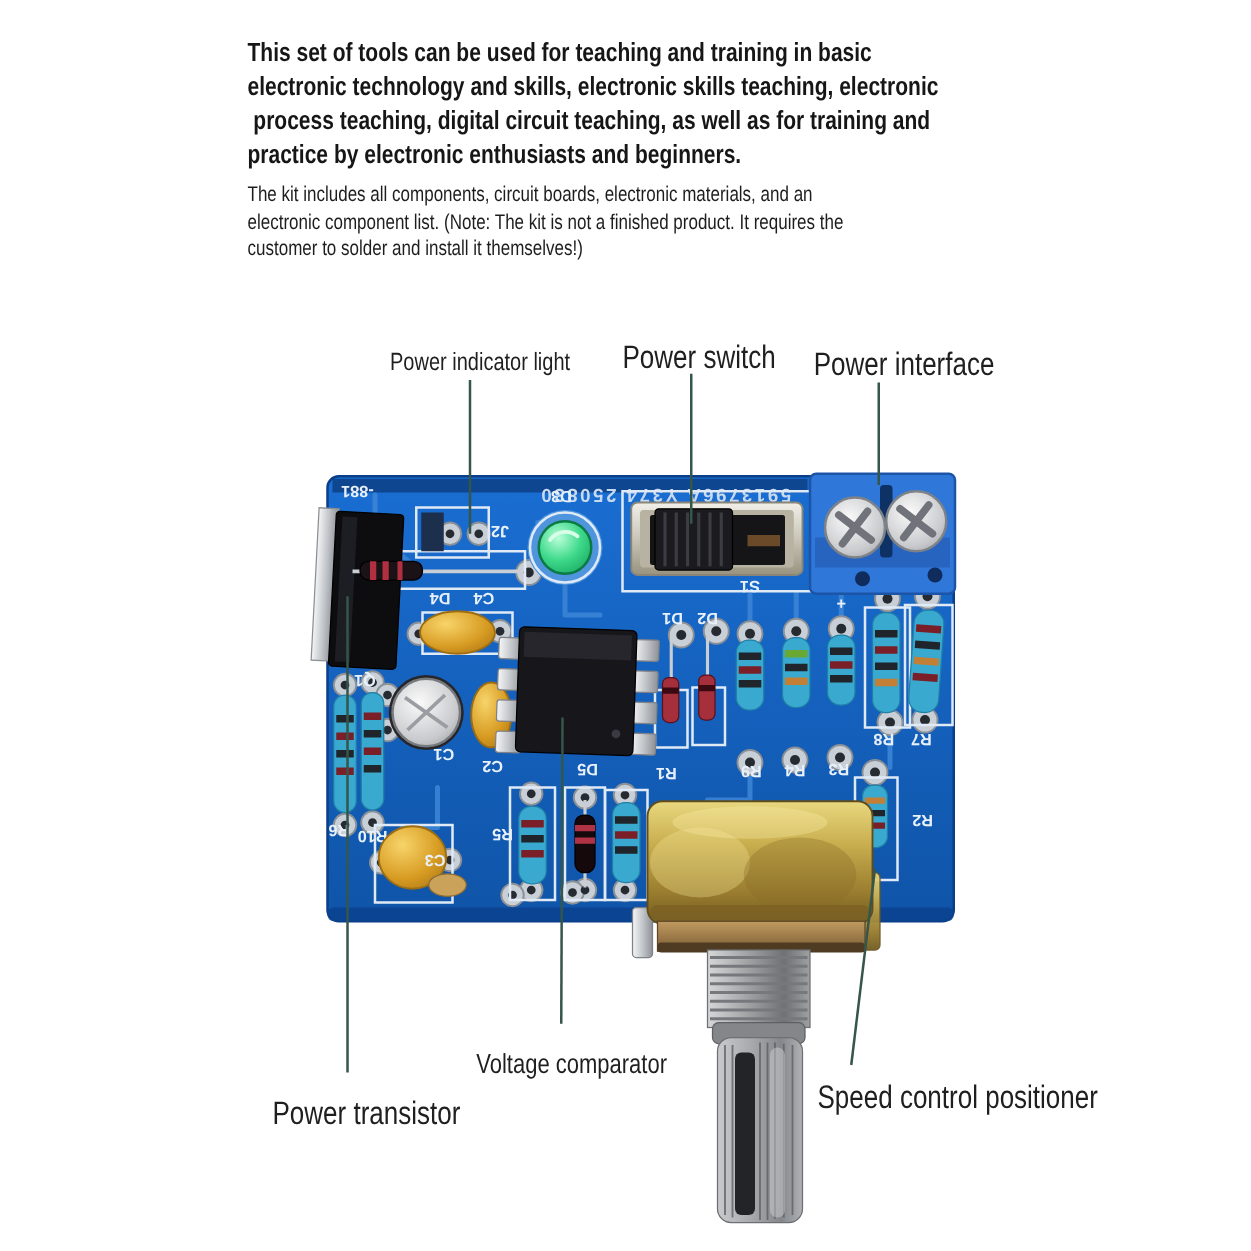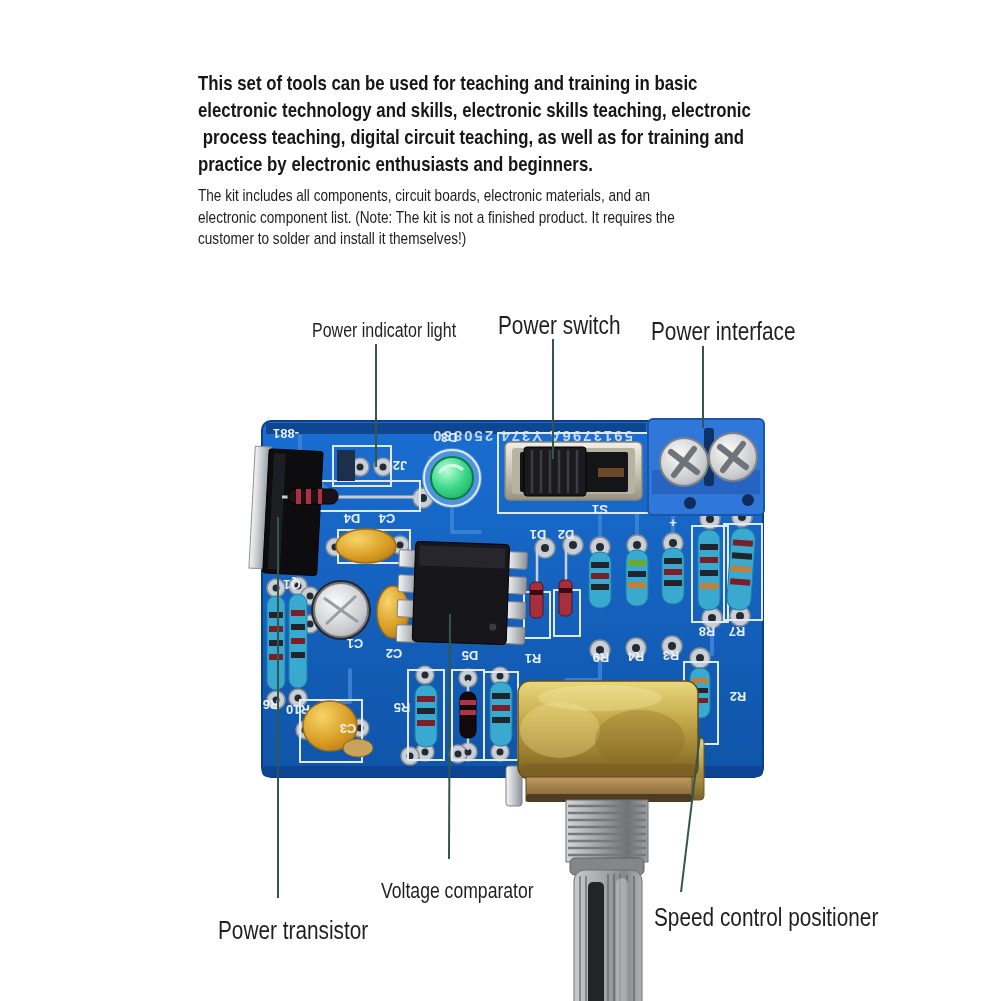--- a/index.html
+++ b/index.html
@@ -1,20 +1,20 @@
 <!DOCTYPE html>
 <html><head>
 <meta charset="utf-8">
 <style>
   html,body{margin:0;padding:0;}
   body{
     width:1001px;height:1001px;position:relative;background:#ffffff;
     font-family:"Liberation Sans",sans-serif;overflow:hidden;
   }
-  .stage{position:absolute;inset:0;margin-top:40px;}
+  .stage{position:absolute;inset:0;}
   .para{position:absolute;color:#161616;transform:scaleX(0.8);transform-origin:left top;}
   .para .ln{white-space:pre;}
   .p1{left:198px;top:29px;font-size:21px;font-weight:600;line-height:27px;}
   .p2{left:198px;top:145px;font-size:17px;font-weight:400;line-height:21.5px;color:#1d1d1d;}
   .callout{position:absolute;color:#1f1f1f;white-space:nowrap;transform:scaleX(0.8);transform-origin:left top;}
   .co-indicator{left:312px;top:279px;font-size:20px;}
   .co-switch{left:498px;top:270px;font-size:26px;}
   .co-interface{left:651px;top:276px;font-size:26px;}
   .co-comparator{left:381px;top:838px;font-size:22px;}
   .co-transistor{left:218px;top:875px;font-size:26px;}

